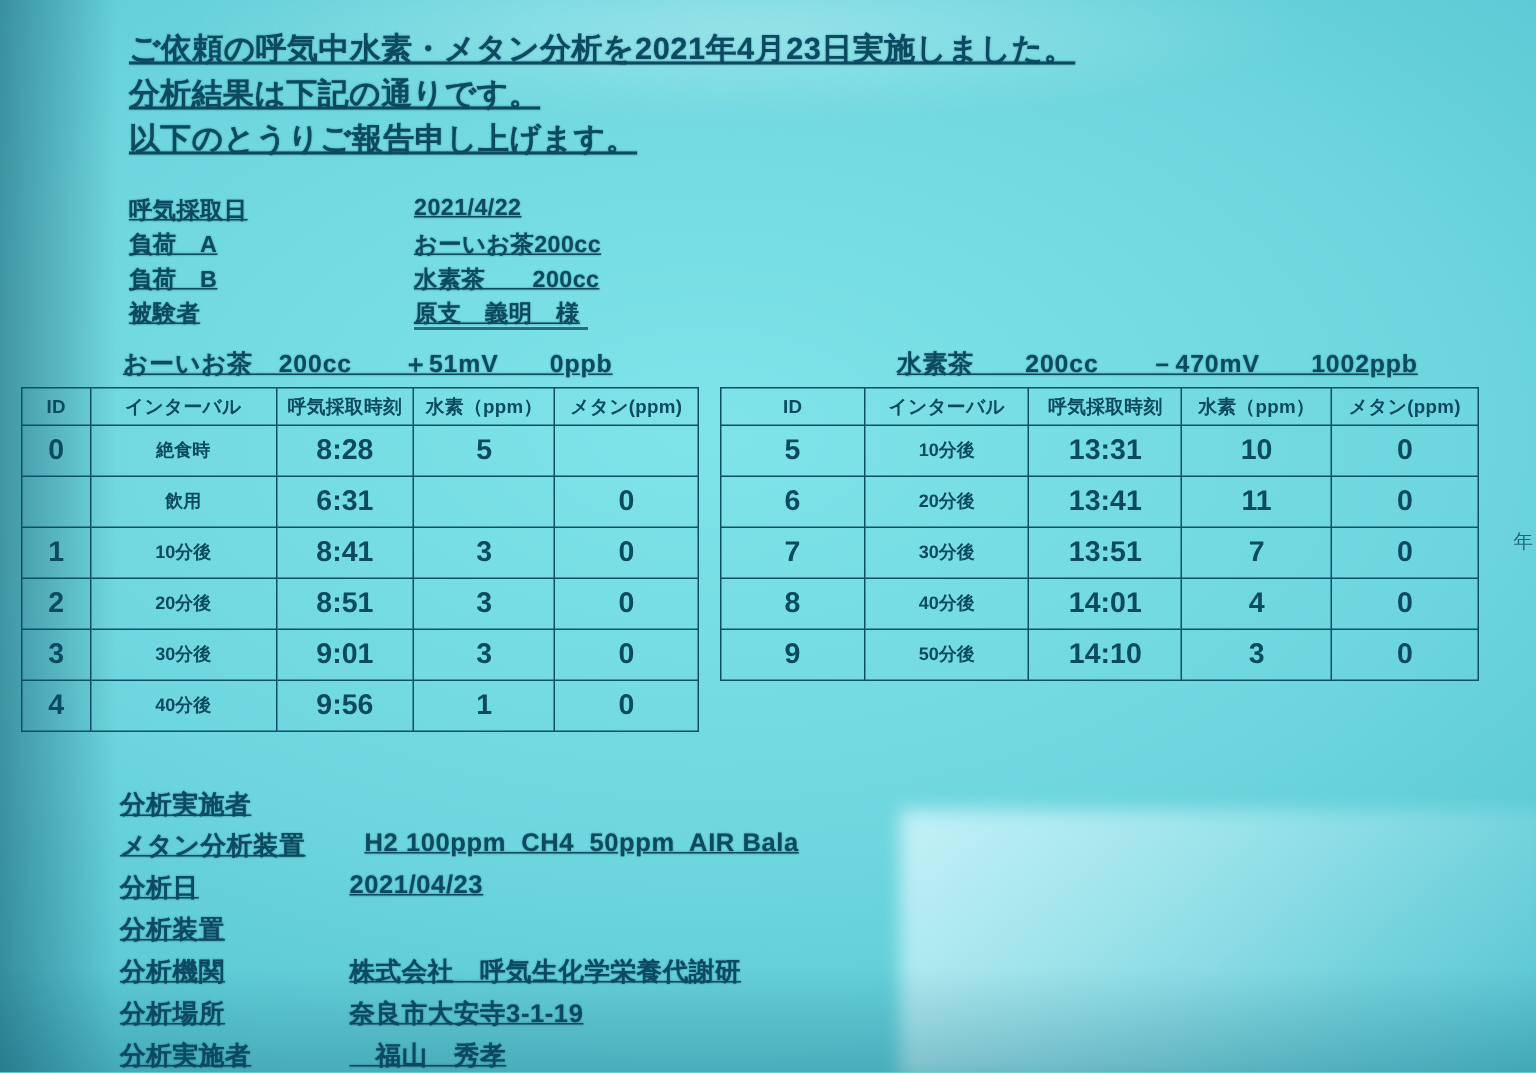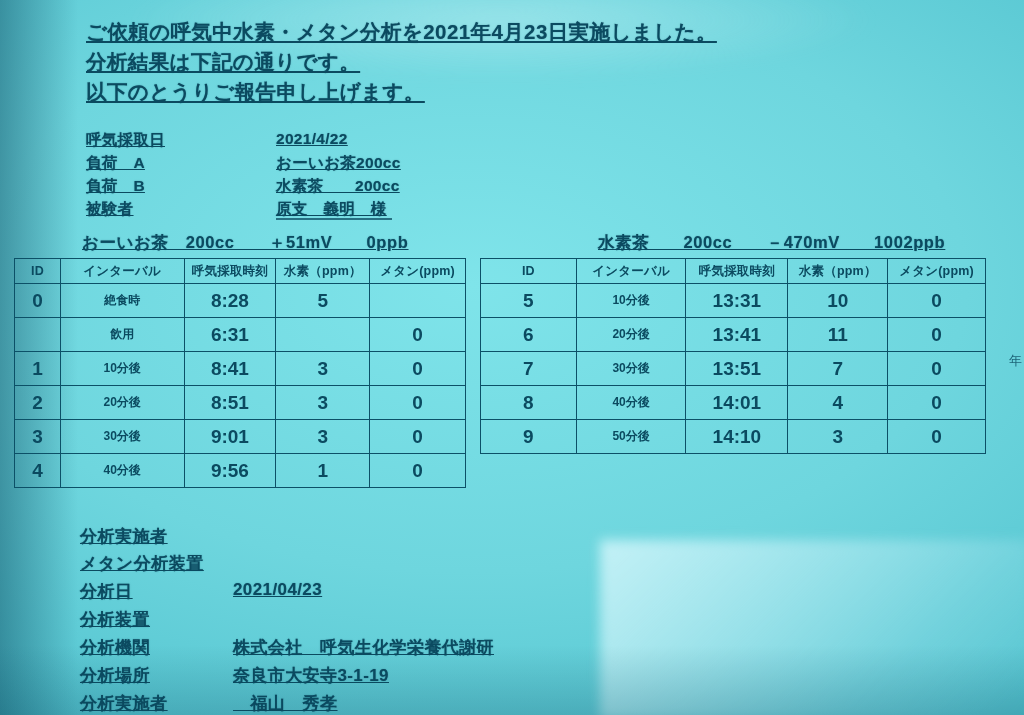--- a/index.html
+++ b/index.html
@@ -299,20 +299,21 @@
         <td>0</td>
       </tr>
     </tbody>
   </table>
 
   <div class="edge-mark" style="top:352px">年</div>
 
   <div class="ink cond-label" style="top:525px">分析実施者</div>
 
   <div class="ink cond-label" style="top:552px">メタン分析装置</div>
+  <div class="ink cond-value" style="top:552px">H2 100ppm  CH4  50ppm  AIR Bala</div>
 
   <div class="ink cond-label" style="top:580px">分析日</div>
   <div class="ink cond-value indent2" style="top:580px">2021/04/23</div>
 
   <div class="ink cond-label" style="top:608px">分析装置</div>
 
   <div class="ink cond-label" style="top:636px">分析機関</div>
   <div class="ink cond-value indent2" style="top:636px">株式会社　呼気生化学栄養代謝研</div>
 
   <div class="ink cond-label" style="top:664px">分析場所</div>

